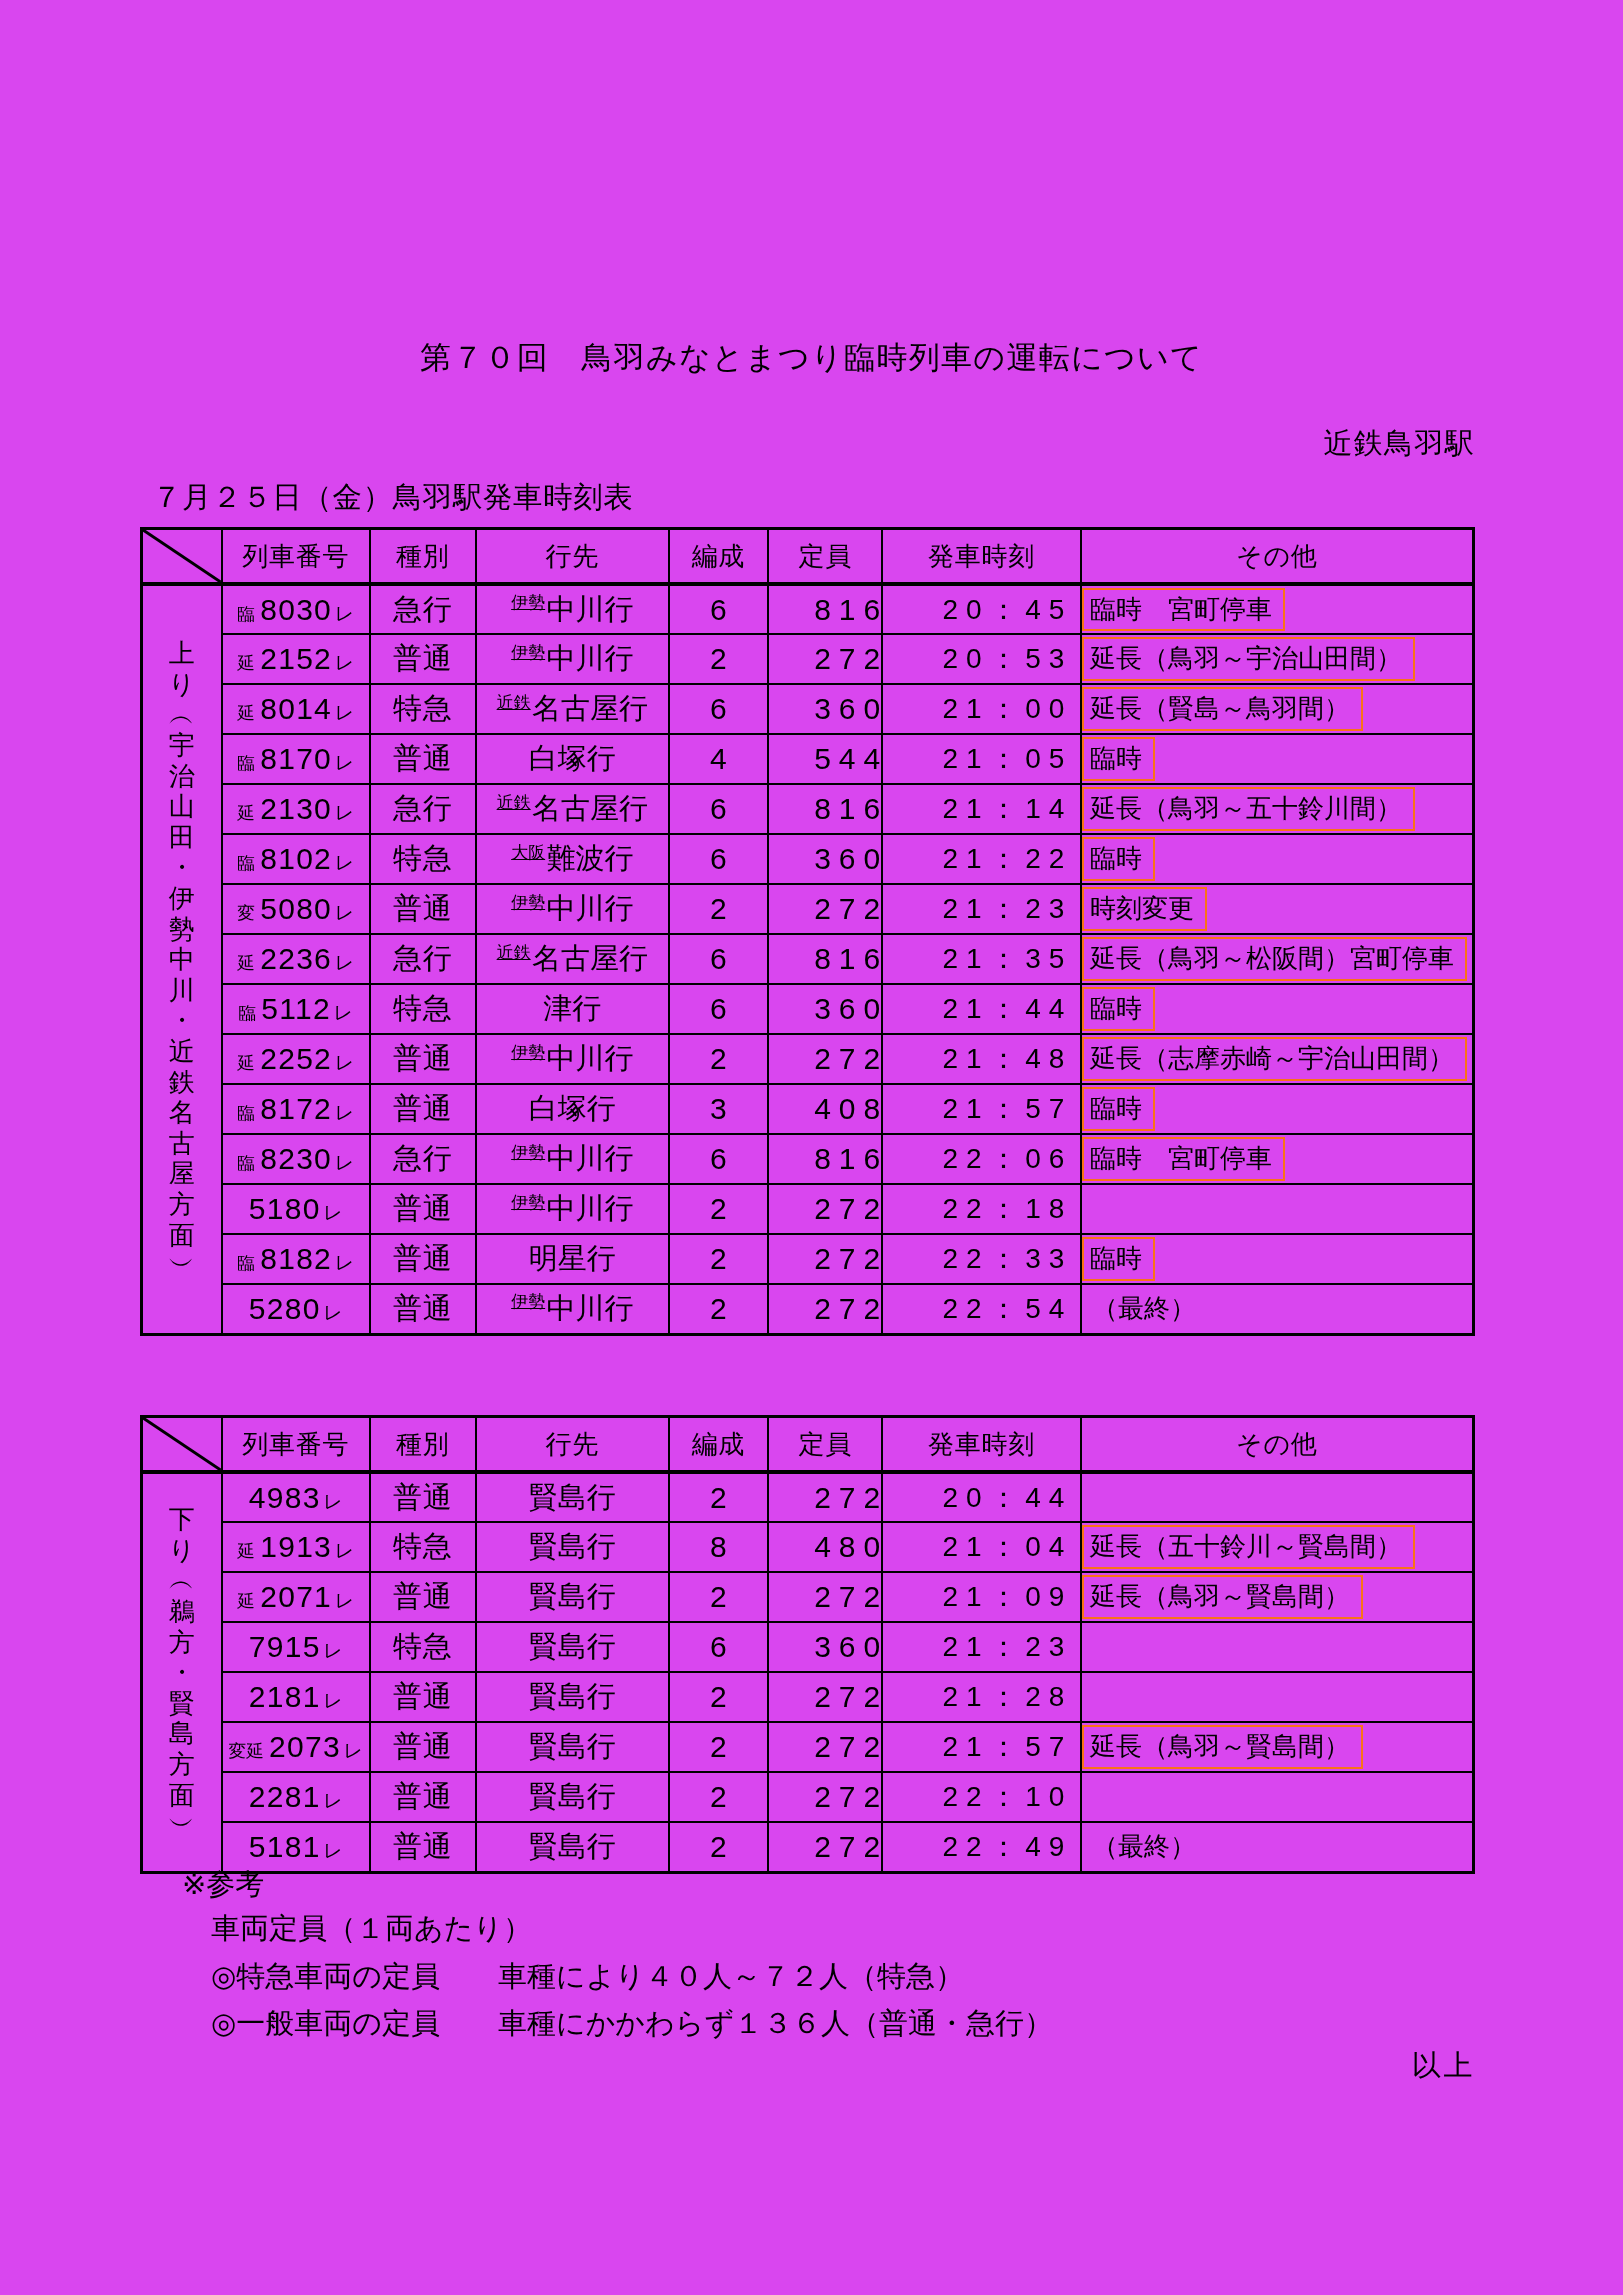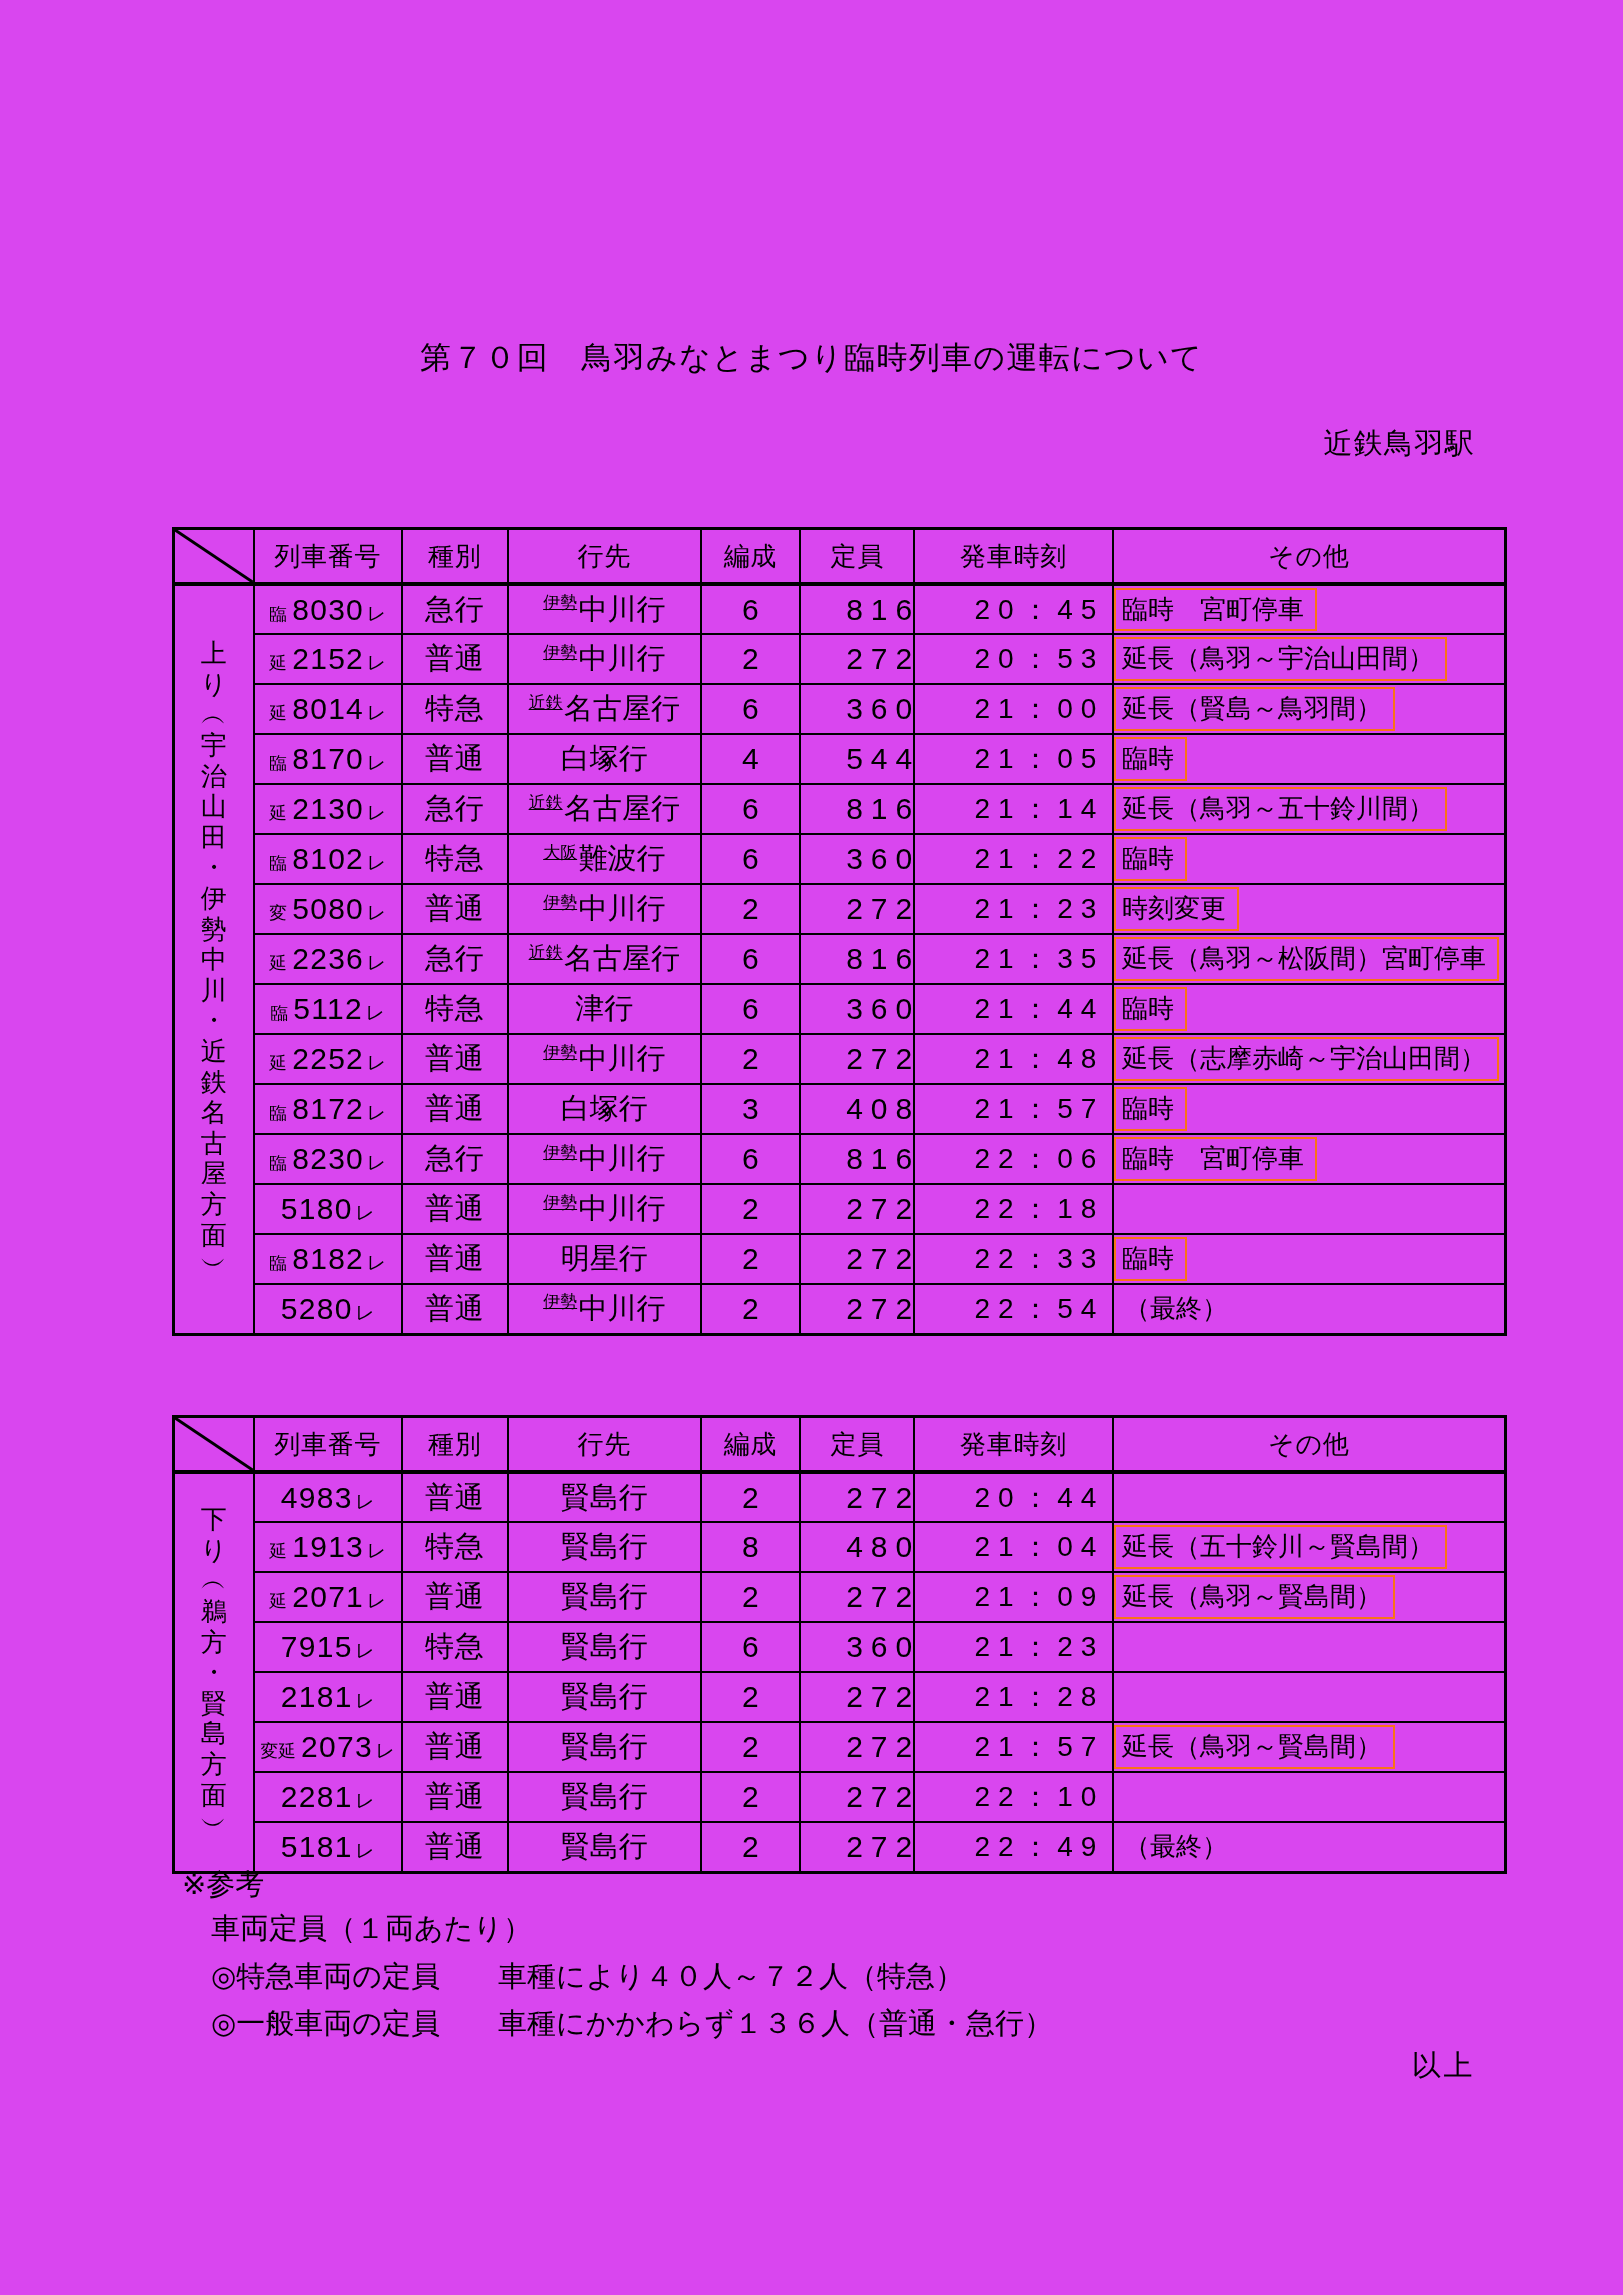--- a/index.html
+++ b/index.html
@@ -11,21 +11,21 @@
     position:absolute; left:0; right:0; top:337px; text-align:center;
     font-size:31px; letter-spacing:1.3px; white-space:pre;
   }
   .issuer{
     position:absolute; right:148px; top:424px; font-size:29px; letter-spacing:1.3px;
   }
   .subtitle{
     position:absolute; left:152px; top:478px; font-size:29.4px; letter-spacing:0.7px; white-space:pre;
   }
   table.tt{
-    position:absolute; left:172px; width:1335px;
+    position:absolute; left:140px; width:1335px;
     border-collapse:collapse; table-layout:fixed;
     border:3.3px solid #000;
   }
   #timetable-up{ top:527px; }
   #timetable-down{ top:1415px; }
   .tt th,.tt td{ border:2px solid #000; padding:0; overflow:hidden; }
   .tt thead th{
     height:52px; font-size:26px; font-weight:normal; letter-spacing:0.7px;
     border-bottom:4.6px solid #000; text-align:center; vertical-align:middle;
   }
@@ -63,20 +63,21 @@
   #note-2{ top:2004px; }
   .closing{ position:absolute; right:148px; top:2046px; font-size:29px; letter-spacing:2.6px; }
 </style>
 </head>
 <body>
 
 <div class="page">
 
   <div class="doc-title">第７０回　鳥羽みなとまつり臨時列車の運転について</div>
   <div class="issuer">近鉄鳥羽駅</div>
+  <div class="subtitle">７月２５日（金）鳥羽駅発車時刻表</div>
 
   <table class="tt" id="timetable-up">
     <colgroup>
       <col style="width:6.02%">
         <col style="width:11.12%">
         <col style="width:7.96%">
       <col style="width:14.49%">
         <col style="width:7.44%">
         <col style="width:8.60%">
       <col style="width:14.87%">

